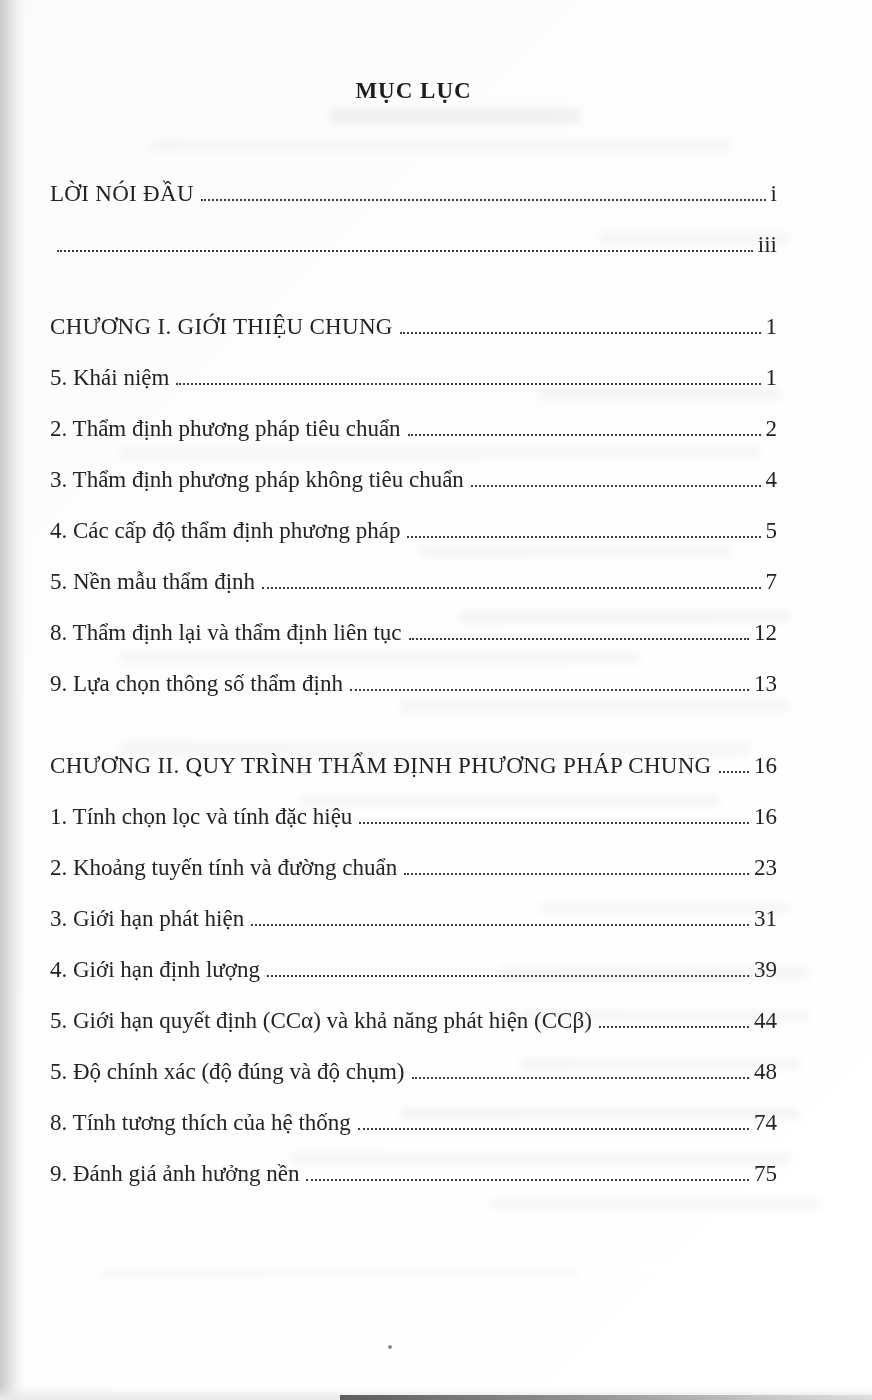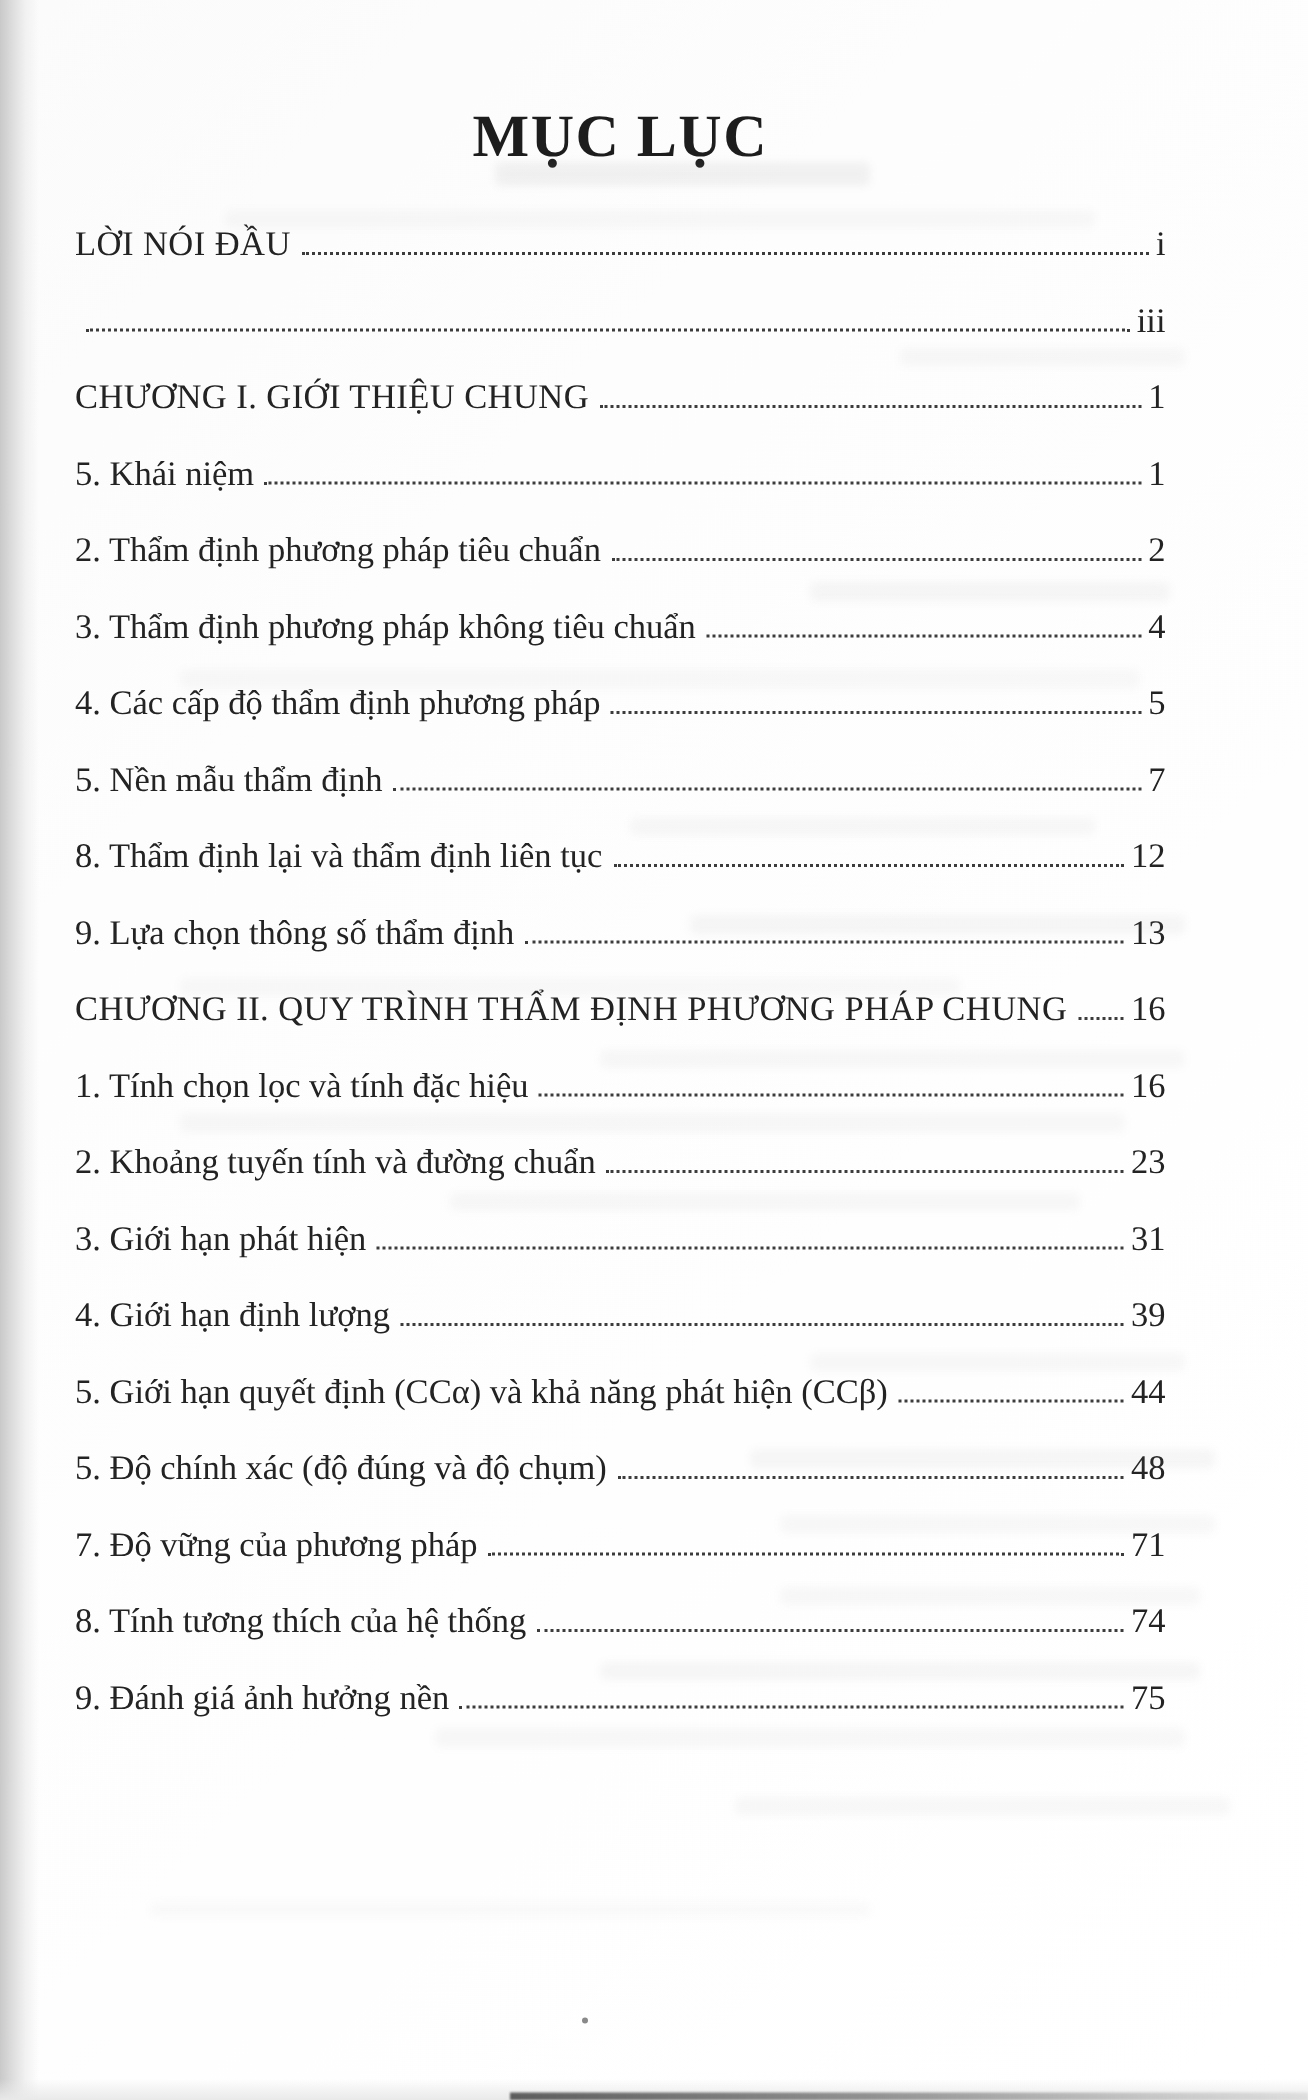--- a/index.html
+++ b/index.html
@@ -77,39 +77,40 @@
   .s15 { left: 520px; top: 1058px; width: 280px; height: 12px; opacity: 0.06; }
   .s16 { left: 400px; top: 1108px; width: 400px; height: 12px; opacity: 0.07; }
   .s17 { left: 290px; top: 1152px; width: 500px; height: 13px; opacity: 0.06; }
   .s18 { left: 490px; top: 1198px; width: 330px; height: 12px; opacity: 0.06; }
   .s19 { left: 100px; top: 1268px; width: 480px; height: 10px; opacity: 0.04; }
 
   .doc-title {
     padding-top: 74px;
     margin: 0 95px 0 50px;
     text-align: center;
-    font-size: 40px;
+    font-size: 23px;
     line-height: 34px;
     font-weight: bold;
     letter-spacing: 1px;
     color: #1d1d1d;
   }
   .toc {
     margin: 40px 95px 0 50px;
   }
   .toc-row {
     display: flex;
     align-items: baseline;
     font-size: 23px;
     line-height: 30px;
     margin-bottom: 21px;
     color: #232323;
   }
   .toc-row.heading .toc-label {
     letter-spacing: 0.3px;
+    margin-top: 31px;
   }
   .toc-label {
     white-space: nowrap;
     flex: 0 0 auto;
   }
   .toc-leader {
     flex: 1 1 auto;
     min-width: 12px;
     border-bottom: 2.4px dotted #3c3c3c;
     margin: 0 5px 2px 7px;
@@ -225,25 +226,20 @@
         <span class="toc-label">5. Giới hạn quyết định (CCα) và khả năng phát hiện (CCβ)</span>
         <span class="toc-leader"></span>
         <span class="toc-page">44</span>
       </div>
       <div class="toc-row">
         <span class="toc-label">5. Độ chính xác (độ đúng và độ chụm)</span>
         <span class="toc-leader"></span>
         <span class="toc-page">48</span>
       </div>
       <div class="toc-row">
-        <span class="toc-label">7. Độ vững của phương pháp</span>
-        <span class="toc-leader"></span>
-        <span class="toc-page">71</span>
-      </div>
-      <div class="toc-row">
         <span class="toc-label">8. Tính tương thích của hệ thống</span>
         <span class="toc-leader"></span>
         <span class="toc-page">74</span>
       </div>
       <div class="toc-row">
         <span class="toc-label">9. Đánh giá ảnh hưởng nền</span>
         <span class="toc-leader"></span>
         <span class="toc-page">75</span>
       </div>
     </div>

